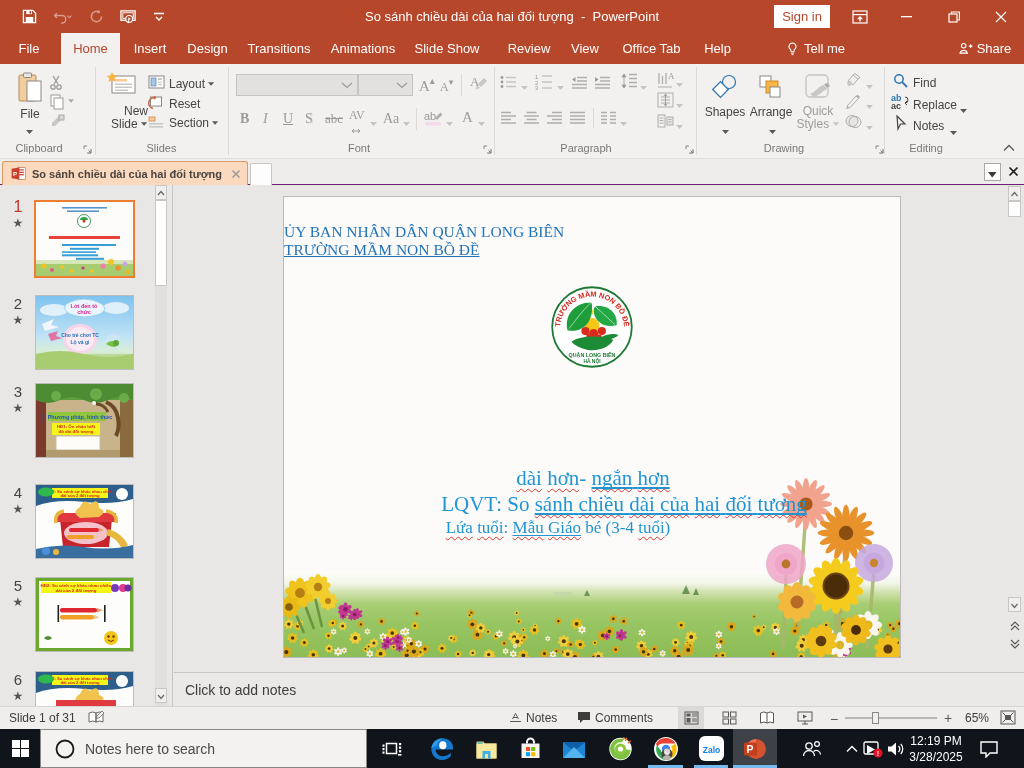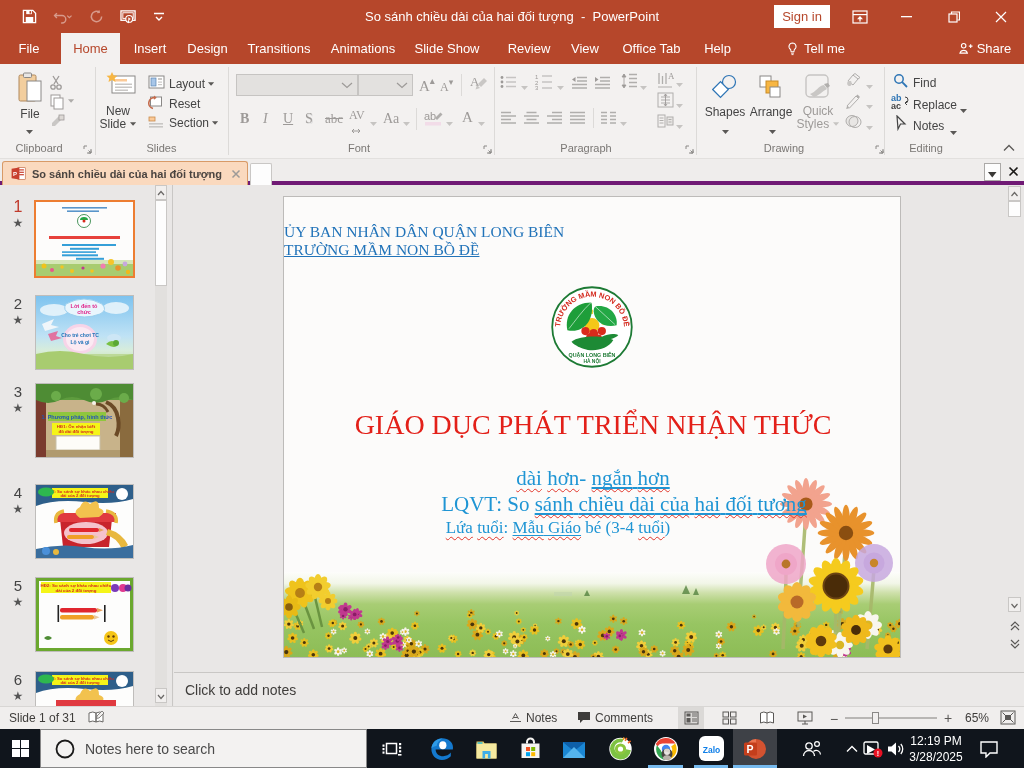--- a/index.html
+++ b/index.html
@@ -18,21 +18,21 @@
 .rtab { position:absolute; top:0; height:31px; line-height:31px; color:#fff; font-size:13px; text-align:center; }
 #tab-home { background:#F3F1F0; color:#B6472B; }
 
 
 #ribbon { position:absolute; left:0; top:64px; width:1024px; height:95px; background:#F3F1F0; border-bottom:1px solid #E2E0DE; }
 .rgroup-label { position:absolute; bottom:4px; font-size:11px; color:#7A7774; width:100%; text-align:center; }
 .rsep { position:absolute; top:3px; bottom:3px; width:1px; background:#DCDAD8; }
 .ribbon-txt { font-size:12px; color:#444; }
 
 
-#officetabbar { position:absolute; left:0; top:159px; width:1024px; height:26px; background:#EFEDEC; border-bottom:4px solid #701a75; }
+#officetabbar { position:absolute; left:0; top:159px; width:1024px; height:26px; background:#EFEDEC; border-bottom:1px solid #701a75; }
 #doctab { position:absolute; left:2px; top:2px; width:246px; height:24px; background:#FAD9BE; border:1px solid #D89A67; border-bottom:none; border-radius:3px 3px 0 0; display:flex; align-items:center; font-size:11px; font-weight:bold; color:#4A4440; white-space:nowrap; }
 #newtab { position:absolute; left:250px; top:4px; width:22px; height:22px; background:#FDFDFD; border:1px solid #C9C7C5; border-bottom:none; border-radius:2px 2px 0 0; }
 #thumbpanel { position:absolute; left:0; top:0; width:173px; height:706px; background:transparent; }
 #thumbbg { position:absolute; left:0; top:185px; width:173px; height:521px; background:#E9E7E6; border-right:1px solid #C9C7C5; }
 .thumb { position:absolute; left:35px; width:99px; height:75px; background:#fff; border:1px solid #BFBDBB; overflow:hidden; }
 .tnum { position:absolute; left:8px; font-size:15px; color:#444; width:20px; text-align:center; }
 .tstar { position:absolute; left:9px; font-size:12px; color:#555; width:18px; text-align:center; }
 
 #canvas { position:absolute; left:174px; top:185px; width:850px; height:487px; background:#E9E7E6; }
 #slide { position:absolute; left:283px; top:196px; width:618px; height:462px; background:#FCFBFA; border:1px solid #BDBBB9; overflow:hidden; }
@@ -172,21 +172,21 @@
     <div class="rsep" style="left:95px"></div>
 
     <div class="abs" style="left:106px;top:8px"><svg width="30" height="30" viewBox="0 0 30 30">
           <rect x="6" y="4" width="23" height="17" fill="#fff" stroke="#8A8886"></rect>
           <rect x="9" y="7" width="12" height="2.5" fill="#FBCA98"></rect>
           <rect x="9" y="11.5" width="17" height="1.5" fill="#C9C7C5"></rect>
           <rect x="9" y="14.5" width="17" height="1.5" fill="#C9C7C5"></rect>
           <rect x="9" y="17.5" width="13" height="1.5" fill="#C9C7C5"></rect>
           <path d="M6 0 l1.7 3.4 3.8.4 -2.8 2.5 .8 3.7 -3.5-1.9 -3.5 1.9 .8-3.7 L.5 3.8 l3.8-.4z" fill="#F7B643"></path>
         </svg></div>
-    <div class="abs ribbon-txt" style="left:96px;top:41px;width:44px;text-align:center;line-height:13px">New<br>Slide <svg width="7" height="5" viewBox="0 0 8 5" style="vertical-align:1px">
+    <div class="abs ribbon-txt" style="left:104px;top:41px;width:44px;text-align:right;line-height:13px">New<br>Slide <svg width="7" height="5" viewBox="0 0 8 5" style="vertical-align:1px">
           <path d="M0 0h7L3.5 4z" fill="#5A5856"></path>
         </svg></div>
     <div class="abs" style="left:148px;top:11px"><svg width="17" height="14" viewBox="0 0 17 14">
           <rect x="1" y="1" width="15" height="12" fill="#fff" stroke="#8A8886"></rect>
           <rect x="3" y="3" width="5" height="8" fill="#A8C6E8" stroke="#5B84B1" stroke-width=".7"></rect>
           <rect x="10" y="3" width="4" height="2" fill="#C9C7C5"></rect>
           <rect x="10" y="6.5" width="4" height="1.2" fill="#C9C7C5"></rect>
           <rect x="10" y="9" width="4" height="1.2" fill="#C9C7C5"></rect>
         </svg></div>
     <div class="abs ribbon-txt" style="left:169px;top:13px">Layout <svg width="7" height="5" viewBox="0 0 8 5" style="vertical-align:1px">
@@ -2565,21 +2565,20 @@
           <circle cx="62" cy="55" r="5"></circle>
           <circle cx="47" cy="62" r="4"></circle>
           <circle cx="58" cy="63" r="4"></circle>
         </g>
       <path d="M25 68 C35 60 65 60 76 66 C70 76 56 80 45 78 C36 76 28 72 25 68z" fill="#1D8A35"></path>
       <path d="M62 62 C70 58 78 58 82 60 C78 64 70 66 62 65z" fill="#1D8A35"></path>
       <text x="50" y="87" font-size="6.5" font-weight="bold" fill="#1D7A34" text-anchor="middle" font-family="Liberation Sans">QUẬN LONG BIÊN</text>
       <text x="50" y="94" font-size="6" font-weight="bold" fill="#1D7A34" text-anchor="middle" font-family="Liberation Sans">HÀ NỘI</text>
     </svg>
 
-    <div class="abs" style="left:0;top:212px;width:618px;text-align:center;font-family:'Liberation Serif',serif;font-size:28px;color:#E32019">GIÁO DỤC PHÁT TRIỂN NHẬN THỨC</div>
 
     <div class="abs" id="bluebody" style="left:0;top:268px;width:618px;text-align:center;font-family:'Liberation Serif',serif;color:#1F95D4">
       <div style="font-size:21px;line-height:26px"><span class="sp">dài</span> <span class="sp">hơn</span>- <u><span class="sp">ngắn</span> <span class="sp">hơn</span></u></div>
       <div style="font-size:21px;line-height:26px;position:relative;left:31px">LQVT: So <u><span class="sp">sánh</span> <span class="sp">chiều</span> <span class="sp">dài</span> <span class="sp">của</span> <span class="sp">hai</span> <span class="sp">đối</span> <span class="sp">tương</span></u></div>
       <div style="font-size:17px;line-height:22px;position:relative;left:-35px"><span class="sp">Lứa</span> <span class="sp">tuổi</span>: <u><span class="sp">Mẫu</span> <span class="sp">Giáo</span></u> bé (3-4 <span class="sp">tuổi</span>)</div>
     </div>
   </div>
 
   <div id="notesbar">
       <span>Click to add notes</span>

